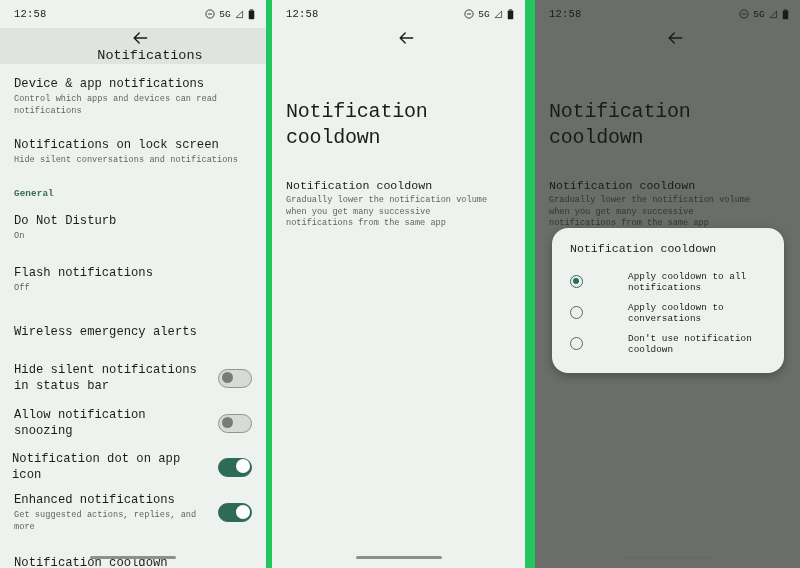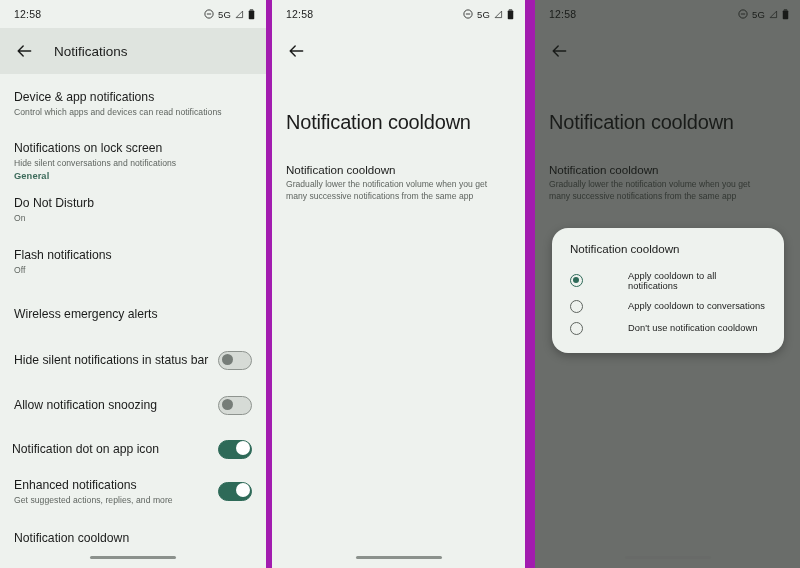--- a/index.html
+++ b/index.html
@@ -11,21 +11,22 @@
     width: 800px;
     height: 568px;
     overflow: hidden;
     font-family: "Liberation Sans", sans-serif;
     -webkit-font-smoothing: antialiased;
   }
   .screens {
     position: relative;
     width: 800px;
     height: 568px;
-    background: #a21caf;
+    background: #22c55e;
+    font-family: Liberation Mono, monospace;
   }
 
   
   .panel {
     position: absolute;
     top: 0;
     height: 568px;
     overflow: hidden;
     background: #eef2ee;
   }
@@ -57,25 +58,26 @@
     color: #1b1c1b;
     letter-spacing: .2px;
     font-weight: 500;
   }
   .dnd-icon { display: block; }
   .signal-icon { display: block; }
   .battery-icon { display: block; }
 
   
   .app-bar {
-    height: 46px;
+    height: 36px;
     display: flex;
     align-items: center;
     padding-left: 14px;
     box-sizing: border-box;
+    flex-direction: column;
   }
   .app-bar-1 { background: #dfe4df; }
   .back-arrow {
     width: 20px;
     height: 20px;
     flex: 0 0 auto;
     cursor: pointer;
   }
   .app-bar-title {
     font-size: 13.5px;
@@ -117,21 +119,21 @@
   .section-label {
     font-size: 9.3px;
     color: #3d6b5b;
     font-weight: 700;
     padding: 0 14px;
     letter-spacing: .1px;
   }
 
   .r1 { margin-top: 8px; }
   .r2 { margin-top: 17px; }
-  .rGeneral { }
+  .rGeneral { margin-top: 20px; }
   .r3 { margin-top: 11px; }
   .r4 { margin-top: 18px; }
   .r5 { margin-top: 19px; }
   .r6 { margin-top: 12px; }
   .r7 { margin-top: 11px; }
   .r8 { margin-top: 10px; padding-left: 12px; }
   .r9 { margin-top: 8px; }
   .r10 { margin-top: 13px; }
 
   

